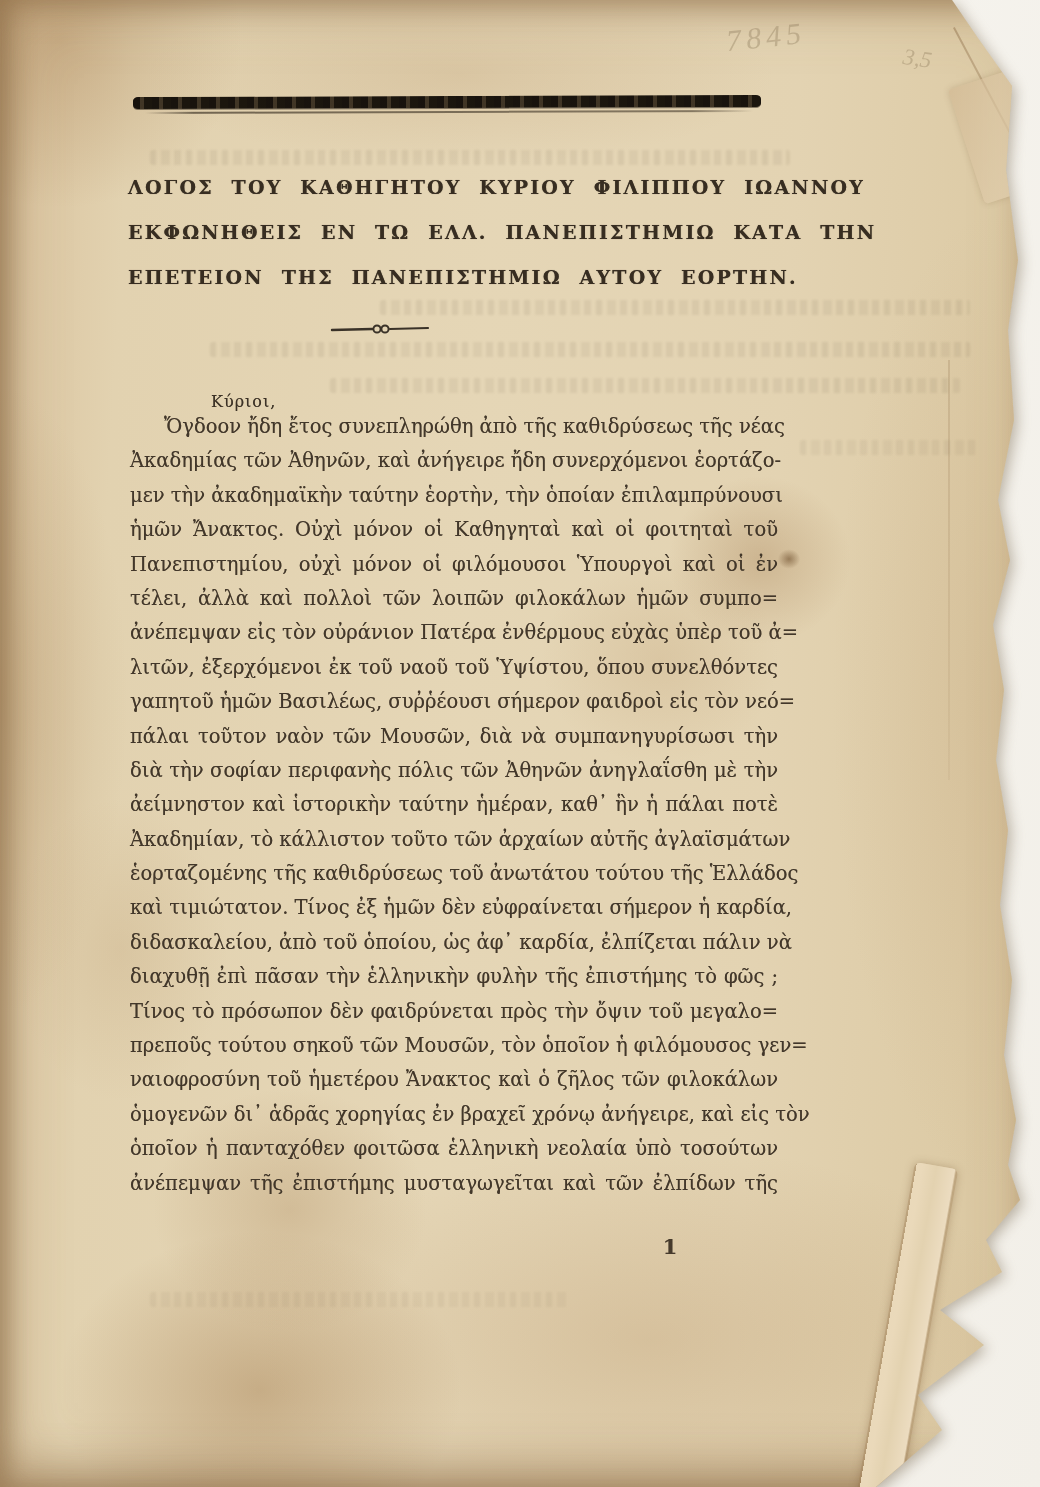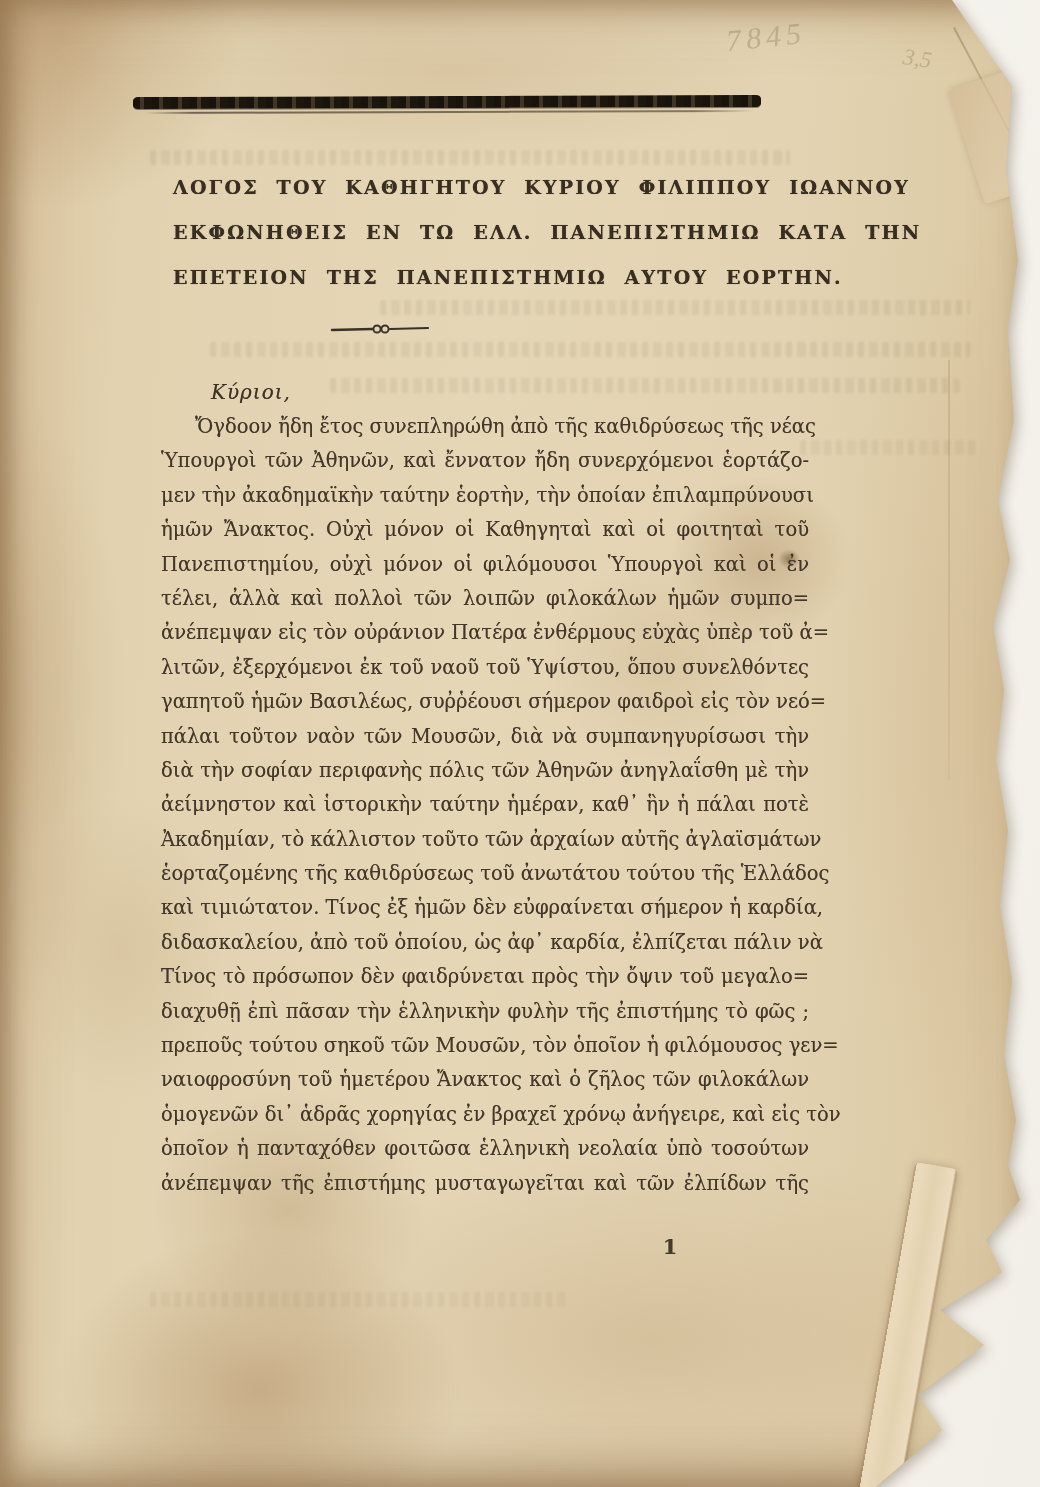--- a/index.html
+++ b/index.html
@@ -50,31 +50,31 @@
   .rule{
     position:absolute;left:133px;top:96px;width:628px;height:12px;
     background:
       repeating-linear-gradient(90deg, rgba(20,15,10,.85) 0 7px, rgba(70,58,40,.75) 7px 11px, rgba(25,20,12,.9) 11px 19px),
       #31291f;
     border-radius:5px/4px;transform:rotate(-.2deg);
     box-shadow:0 1px 0 rgba(40,32,22,.5);
   }
   .rule:after{content:"";position:absolute;left:12px;right:8px;bottom:-5px;height:2px;
     background:linear-gradient(90deg, rgba(55,45,32,.0), rgba(55,45,32,.65) 8%, rgba(55,45,32,.55) 90%, rgba(55,45,32,0));}
-  .title-block{position:absolute;left:128px;top:165px;width:650px;text-align:center;margin-left:45px;}
+  .title-block{position:absolute;left:128px;top:165px;width:650px;text-align:center;}
   .title-line{
     line-height:45px;font-size:19px;font-weight:700;letter-spacing:2.2px;word-spacing:9px;
     color:#372d21;text-shadow:0 0 .7px rgba(55,45,33,.75);white-space:nowrap;
   }
   .divider{position:absolute;left:330px;top:320px;width:100px;height:18px;}
   .salutation{
-    position:absolute;left:211px;top:380px;font-style:italic;font-size:20px;color:#3c3226;
+    position:absolute;left:211px;top:392px;font-size:16px;color:#3c3226;
     letter-spacing:1px;text-shadow:0 0 .6px rgba(60,50,38,.6);
   }
-  .body-block{position:absolute;left:130px;top:410px;width:648px;margin-left:31px;}
+  .body-block{position:absolute;left:130px;top:410px;width:648px;}
   .bl{
     display:block;height:34.4px;line-height:34.4px;font-size:19.5px;color:#42372a;
     text-align:justify;text-align-last:justify;white-space:nowrap;
     text-shadow:0 0 .6px rgba(66,55,42,.55);
   }
   .bl.indent{padding-left:34px;}
   .page-number{
     position:absolute;left:656px;top:1234px;width:28px;text-align:center;
     font-size:21px;font-weight:700;color:#463a2c;text-shadow:0 0 .6px rgba(70,58,44,.5);
   }
@@ -124,37 +124,37 @@
         <line x1="2" y1="10" x2="42" y2="9" stroke="#3a3228" stroke-width="2.4" stroke-linecap="round"></line>
         <line x1="60" y1="9" x2="98" y2="8" stroke="#3a3228" stroke-width="2.2" stroke-linecap="round"></line>
         <circle cx="47" cy="9" r="3.6" fill="none" stroke="#3a3228" stroke-width="2"></circle>
         <circle cx="55" cy="9" r="3.6" fill="none" stroke="#3a3228" stroke-width="2"></circle>
       </svg>
 
       <div class="salutation">Κύριοι,</div>
 
       <div class="body-block">
         <span class="bl indent">Ὄγδοον ἤδη ἔτος συνεπληρώθη ἀπὸ τῆς καθιδρύσεως τῆς νέας</span>
-        <span class="bl">Ὑπουργοὶ τῶν Ἀθηνῶν, καὶ ἔννατον ἤδη συνερχόμενοι ἑορτάζο-</span>
+        <span class="bl">Ἀκαδημίας τῶν Ἀθηνῶν, καὶ ἀνήγειρε ἤδη συνερχόμενοι ἑορτάζο-</span>
         <span class="bl">μεν τὴν ἀκαδημαϊκὴν ταύτην ἑορτὴν, τὴν ὁποίαν ἐπιλαμπρύνουσι</span>
         <span class="bl">ἡμῶν Ἄνακτος. Οὐχὶ μόνον οἱ Καθηγηταὶ καὶ οἱ φοιτηταὶ τοῦ</span>
         <span class="bl">Πανεπιστημίου, οὐχὶ μόνον οἱ φιλόμουσοι Ὑπουργοὶ καὶ οἱ ἐν</span>
         <span class="bl">τέλει, ἀλλὰ καὶ πολλοὶ τῶν λοιπῶν φιλοκάλων ἡμῶν συμπο=</span>
         <span class="bl">ἀνέπεμψαν εἰς τὸν οὐράνιον Πατέρα ἐνθέρμους εὐχὰς ὑπὲρ τοῦ ἀ=</span>
         <span class="bl">λιτῶν, ἐξερχόμενοι ἐκ τοῦ ναοῦ τοῦ Ὑψίστου, ὅπου συνελθόντες</span>
         <span class="bl">γαπητοῦ ἡμῶν Βασιλέως, συῤῥέουσι σήμερον φαιδροὶ εἰς τὸν νεό=</span>
         <span class="bl">πάλαι τοῦτον ναὸν τῶν Μουσῶν, διὰ νὰ συμπανηγυρίσωσι τὴν</span>
         <span class="bl">διὰ τὴν σοφίαν περιφανὴς πόλις τῶν Ἀθηνῶν ἀνηγλαΐσθη μὲ τὴν</span>
         <span class="bl">ἀείμνηστον καὶ ἱστορικὴν ταύτην ἡμέραν, καθ᾽ ἣν ἡ πάλαι ποτὲ</span>
         <span class="bl">Ἀκαδημίαν, τὸ κάλλιστον τοῦτο τῶν ἀρχαίων αὐτῆς ἀγλαϊσμάτων</span>
         <span class="bl">ἑορταζομένης τῆς καθιδρύσεως τοῦ ἀνωτάτου τούτου τῆς Ἑλλάδος</span>
         <span class="bl">καὶ τιμιώτατον. Τίνος ἐξ ἡμῶν δὲν εὐφραίνεται σήμερον ἡ καρδία,</span>
         <span class="bl">διδασκαλείου, ἀπὸ τοῦ ὁποίου, ὡς ἀφ᾽ καρδία, ἐλπίζεται πάλιν νὰ</span>
+        <span class="bl">διαχυθῇ ἐπὶ πᾶσαν τὴν ἑλληνικὴν φυλὴν τῆς ἐπιστήμης τὸ φῶς ;</span>
         <span class="bl">Τίνος τὸ πρόσωπον δὲν φαιδρύνεται πρὸς τὴν ὄψιν τοῦ μεγαλο=</span>
-        <span class="bl">διαχυθῇ ἐπὶ πᾶσαν τὴν ἑλληνικὴν φυλὴν τῆς ἐπιστήμης τὸ φῶς ;</span>
         <span class="bl">πρεποῦς τούτου σηκοῦ τῶν Μουσῶν, τὸν ὁποῖον ἡ φιλόμουσος γεν=</span>
         <span class="bl">ναιοφροσύνη τοῦ ἡμετέρου Ἄνακτος καὶ ὁ ζῆλος τῶν φιλοκάλων</span>
         <span class="bl">ὁμογενῶν δι᾽ ἁδρᾶς χορηγίας ἐν βραχεῖ χρόνῳ ἀνήγειρε, καὶ εἰς τὸν</span>
         <span class="bl">ὁποῖον ἡ πανταχόθεν φοιτῶσα ἑλληνικὴ νεολαία ὑπὸ τοσούτων</span>
         <span class="bl">ἀνέπεμψαν τῆς ἐπιστήμης μυσταγωγεῖται καὶ τῶν ἐλπίδων τῆς</span>
       </div>
 
       <div class="page-number">1</div>
 
     </div>

